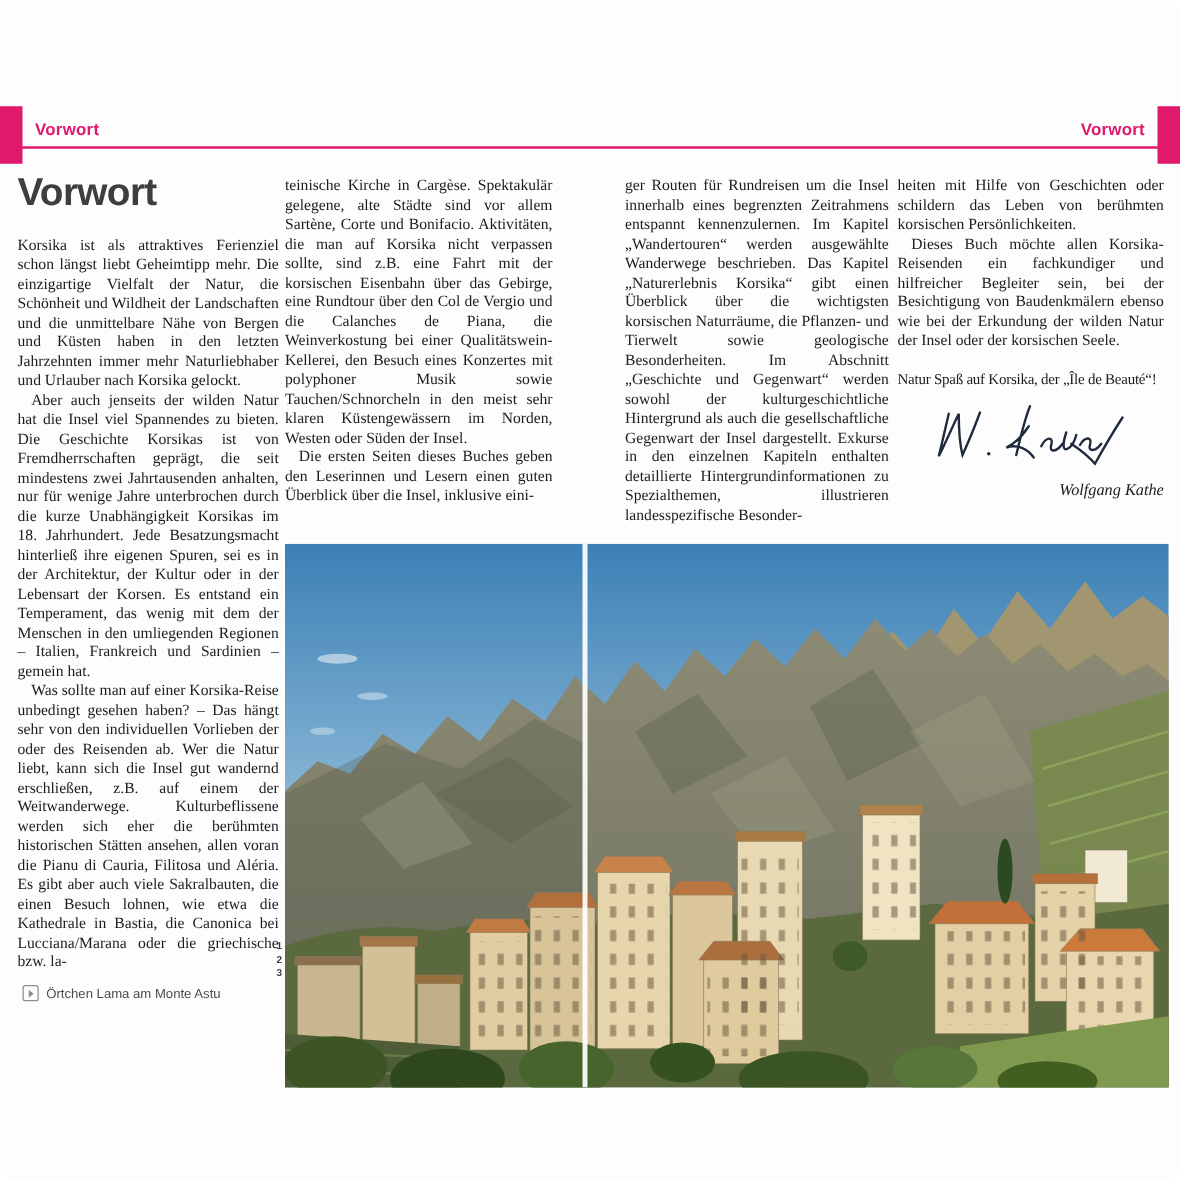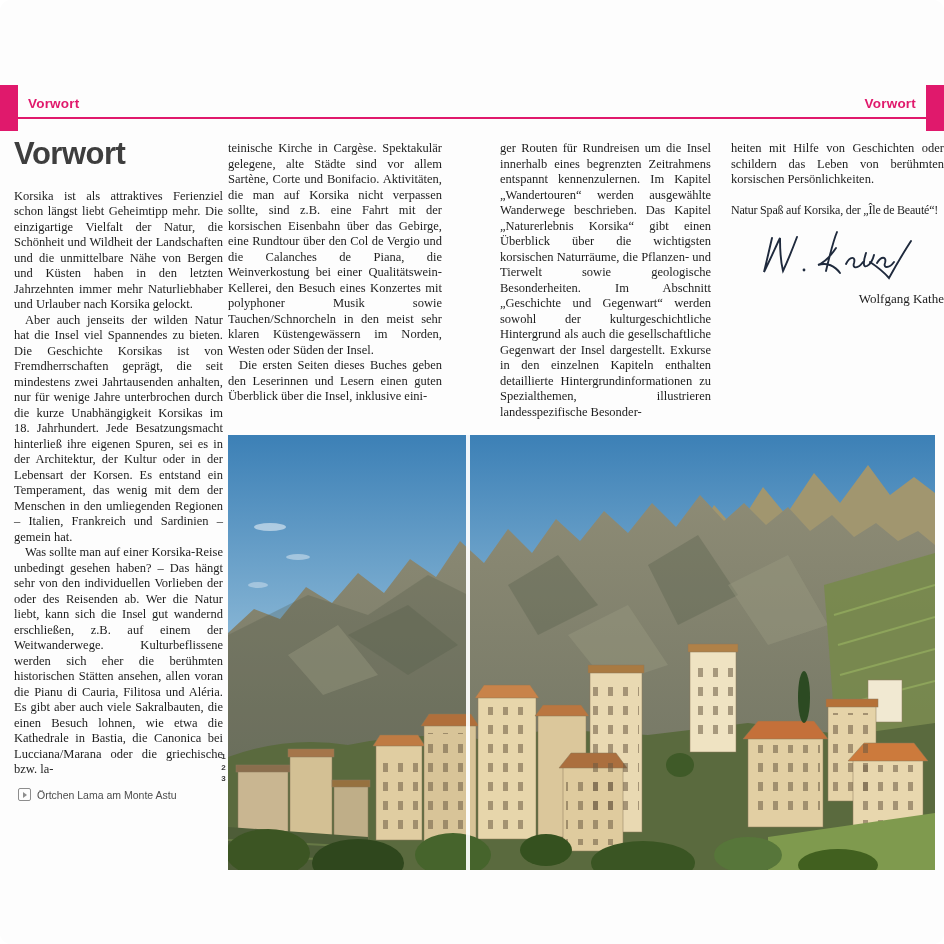--- a/index.html
+++ b/index.html
@@ -14,26 +14,26 @@
   .runhead.left{left:28px;}
   .runhead.right{right:28px;text-align:right;}
   .head-rule{position:absolute;top:117px;left:0;width:944px;height:2px;}
   
   .col{position:absolute;text-align:justify;font-size:12.5px;line-height:15.5px;}
   .col p{margin:0;}
   .col p.indent{text-indent:11px;}
   #col1{left:14px;top:138px;width:209px;}
   #col2{left:228px;top:141px;width:214px;}
   #col3{left:500px;top:141px;width:211px;}
-  #col4{left:718px;top:141px;width:213px;margin-left:13px;}
+  #col4{left:718px;top:141px;width:213px;}
   .page-title{font-family:"Liberation Sans",sans-serif;font-weight:bold;font-size:31px;
               letter-spacing:-.5px;color:#3e3e3e;margin:0 0 18px 0;line-height:1.05;}
   .closing{margin-top:15px !important;font-size:12px;letter-spacing:-.2px;}
   .sig-wrap{margin-top:8px;text-align:center;}
-  .author{margin-top:2px !important;text-align:right;font-size:13px;}
+  .author{margin-top:2px !important;text-align:right;font-style:italic;font-size:13px;}
   
   .photo{position:absolute;left:228px;top:435px;width:707px;height:435px;}
   .photo svg{display:block;width:707px;height:435px;}
   .caption{position:absolute;left:18px;top:788px;display:flex;align-items:flex-end;gap:6px;
            font-family:"Liberation Sans",sans-serif;font-size:10.5px;color:#4c4c4c;}
   .cap-icon{width:11px;height:11px;border:1px solid #8d8d8d;border-radius:2px;
             display:inline-flex;align-items:center;justify-content:center;flex:0 0 auto;}
   .cap-icon::after{content:"";display:block;width:0;height:0;border-left:4px solid #8d8d8d;
             border-top:3px solid transparent;border-bottom:3px solid transparent;margin-left:1px;}
   .photo-num{position:absolute;left:219px;top:752px;writing-mode:vertical-rl;text-orientation:upright;
@@ -62,20 +62,21 @@
     <p>teinische Kirche in Cargèse. Spektakulär gelegene, alte Städte sind vor allem Sartène, Corte und Bonifacio. Aktivitäten, die man auf Korsika nicht verpassen sollte, sind z.B. eine Fahrt mit der korsischen Eisenbahn über das Gebirge, eine Rundtour über den Col de Vergio und die Calanches de Piana, die Weinverkostung bei einer Qualitätswein-Kellerei, den Besuch eines Konzertes mit polyphoner Musik sowie Tauchen/Schnorcheln in den meist sehr klaren Küstengewässern im Norden, Westen oder Süden der Insel.</p>
     <p class="indent">Die ersten Seiten dieses Buches geben den Leserinnen und Lesern einen guten Überblick über die Insel, inklusive eini-</p>
   </div>
 
   <div class="col" id="col3">
     <p>ger Routen für Rundreisen um die Insel innerhalb eines begrenzten Zeitrahmens entspannt kennenzulernen. Im Kapitel „Wandertouren“ werden ausgewählte Wanderwege beschrieben. Das Kapitel „Naturerlebnis Korsika“ gibt einen Überblick über die wichtigsten korsischen Naturräume, die Pflanzen- und Tierwelt sowie geologische Besonderheiten. Im Abschnitt „Geschichte und Gegenwart“ werden sowohl der kulturgeschichtliche Hintergrund als auch die gesellschaftliche Gegenwart der Insel dargestellt. Exkurse in den einzelnen Kapiteln enthalten detaillierte Hintergrundinformationen zu Spezialthemen, illustrieren landesspezifische Besonder-</p>
   </div>
 
   <div class="col" id="col4">
     <p>heiten mit Hilfe von Geschichten oder schildern das Leben von berühmten korsischen Persönlichkeiten.</p>
+    <p class="indent">Dieses Buch möchte allen Korsika-Reisenden ein fachkundiger und hilfreicher Begleiter sein, bei der Besichtigung von Baudenkmälern ebenso wie bei der Erkundung der wilden Natur der Insel oder der korsischen Seele.</p>
     <p class="closing">Natur Spaß auf Korsika, der „Île de Beauté“!</p>
     <div class="sig-wrap">
       <svg width="160" height="58" viewBox="0 0 160 58">
         <g fill="none" stroke="#1f2a3d" stroke-width="1.9" stroke-linecap="round">
           <path d="M14 12 C11 25 8 38 6 46 C13 32 18 20 22 12 C22 25 23 37 25 45 C31 32 36 19 39 11"></path>
           <circle cx="46" cy="44" r="1.4" fill="#1f2a3d" stroke="none"></circle>
           <path d="M68 45 C72 28 76 13 79 6 M78 22 C72 31 65 37 60 39 C69 36 77 40 82 47"></path>
           <path d="M88 38 C92 30 98 30 96 37 C94 43 100 43 105 36 M108 27 C105 36 105 42 109 40 C113 38 115 33 116 29 M119 37 C123 30 129 30 127 37 C125 42 131 43 136 36"></path>
           <path d="M112 36 Q124 44 131 52 Q142 32 153 15"></path>
         </g>

